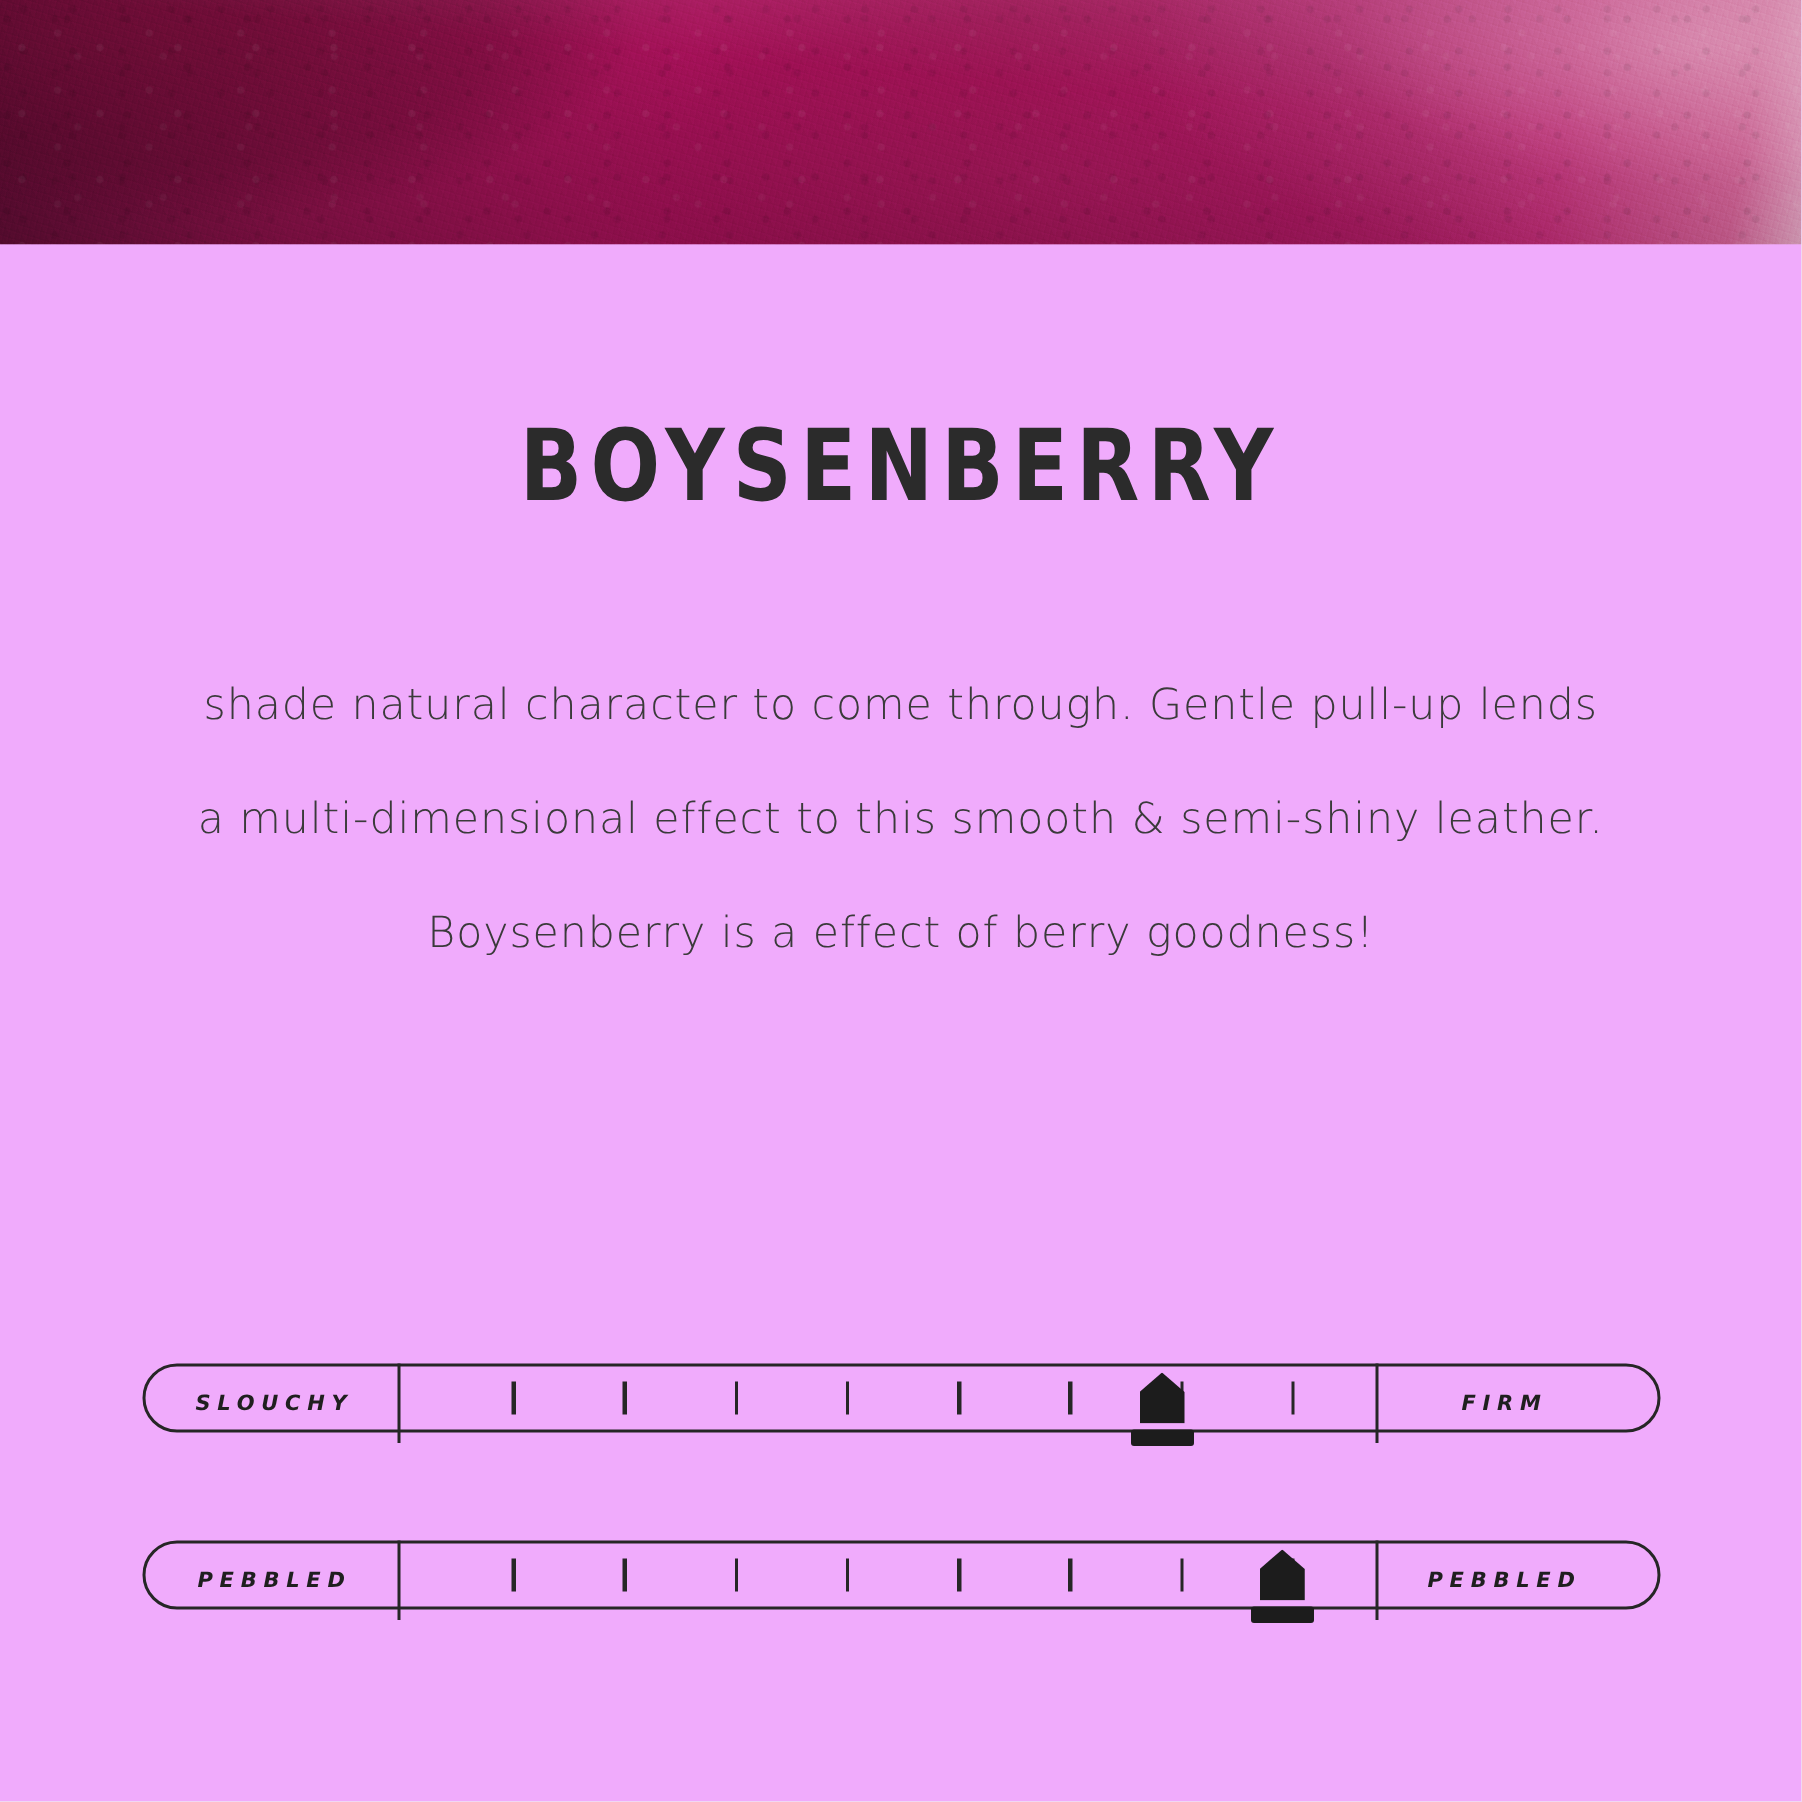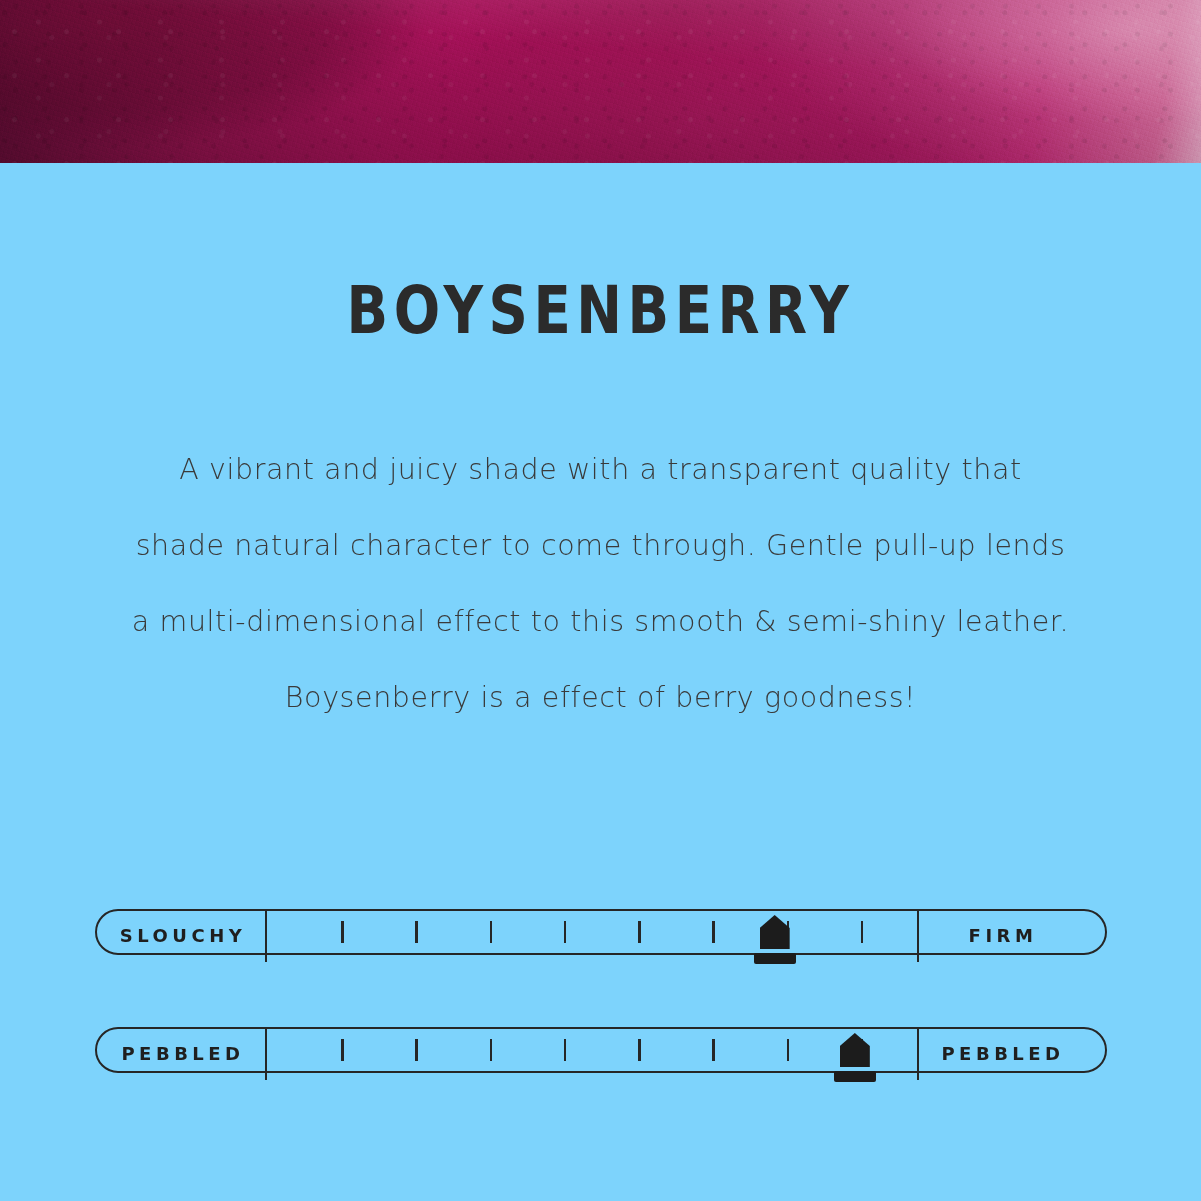--- a/index.html
+++ b/index.html
@@ -5,21 +5,21 @@
   * { box-sizing: border-box; }
   html, body {
     margin: 0; padding: 0;
     width: 1201px; height: 1201px;
     background: #efeeee;
     font-family: "DejaVu Sans", sans-serif;
   }
   #page {
     position: relative;
     width: 1201px; height: 1201px;
-    background: #7dd3fc;
+    background: #f0abfc;
     overflow: hidden;
   }
 
   
   .swatch {
     position: absolute;
     top: 0; left: 0;
     width: 1201px; height: 163px;
     overflow: hidden;
   }
@@ -104,25 +104,26 @@
     border-radius: 23px;
     background: transparent;
   }
   .scale-cap {
     position: absolute;
     top: 0;
     height: 53px;
     display: flex;
     align-items: center;
     justify-content: center;
-    font-size: 18px;
+    font-size: 14px;
     font-weight: 700;
     letter-spacing: 4.5px;
     color: #1f1f1f;
     font-family: "DejaVu Sans", sans-serif;
+    font-style: italic;
   }
   .scale-cap--left {
     left: 0; width: 172px;
     border-right: 2.5px solid #262626;
     padding-left: 6px;
   }
   .scale-cap--right {
     right: 18px; width: 172px;
     border-left: 2.5px solid #262626;
     padding-right: 2px;
@@ -166,21 +167,20 @@
   <div class="swatch">
     <div class="swatch-base"></div>
     <div class="swatch-grain"></div>
     <div class="swatch-grain2"></div>
     <div class="swatch-sheen"></div>
   </div>
 
   <div class="title">BOYSENBERRY</div>
 
   <div class="body-copy">
-    <p>A vibrant and juicy shade with a transparent quality that</p>
     <p>shade natural character to come through. Gentle pull-up lends</p>
     <p>a multi-dimensional effect to this smooth &amp; semi-shiny leather.</p>
     <p>Boysenberry is a effect of berry goodness!</p>
   </div>
 
   <div class="scale scale--firmness">
     <div class="scale-track"></div>
     <div class="scale-cap scale-cap--left">SLOUCHY</div>
     <div class="scale-cap scale-cap--right">FIRM</div>
     <div class="ticks">

